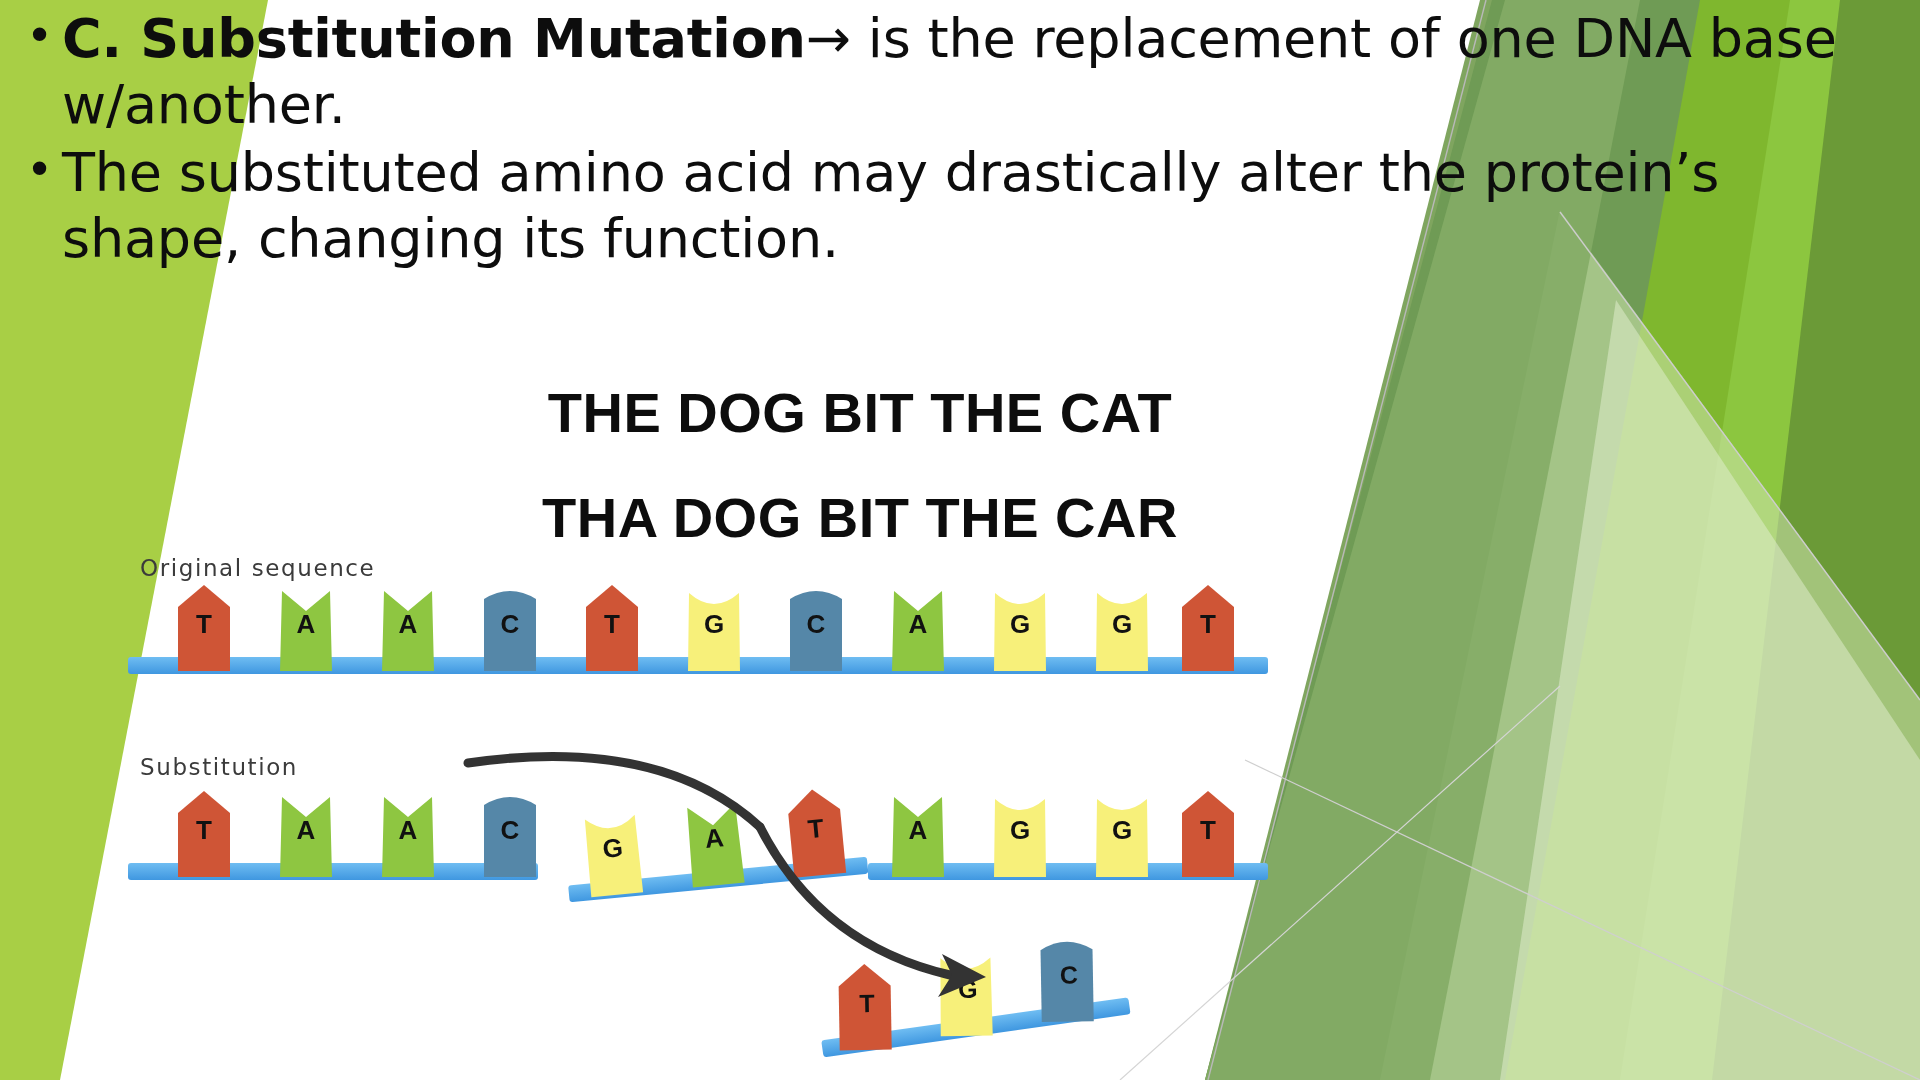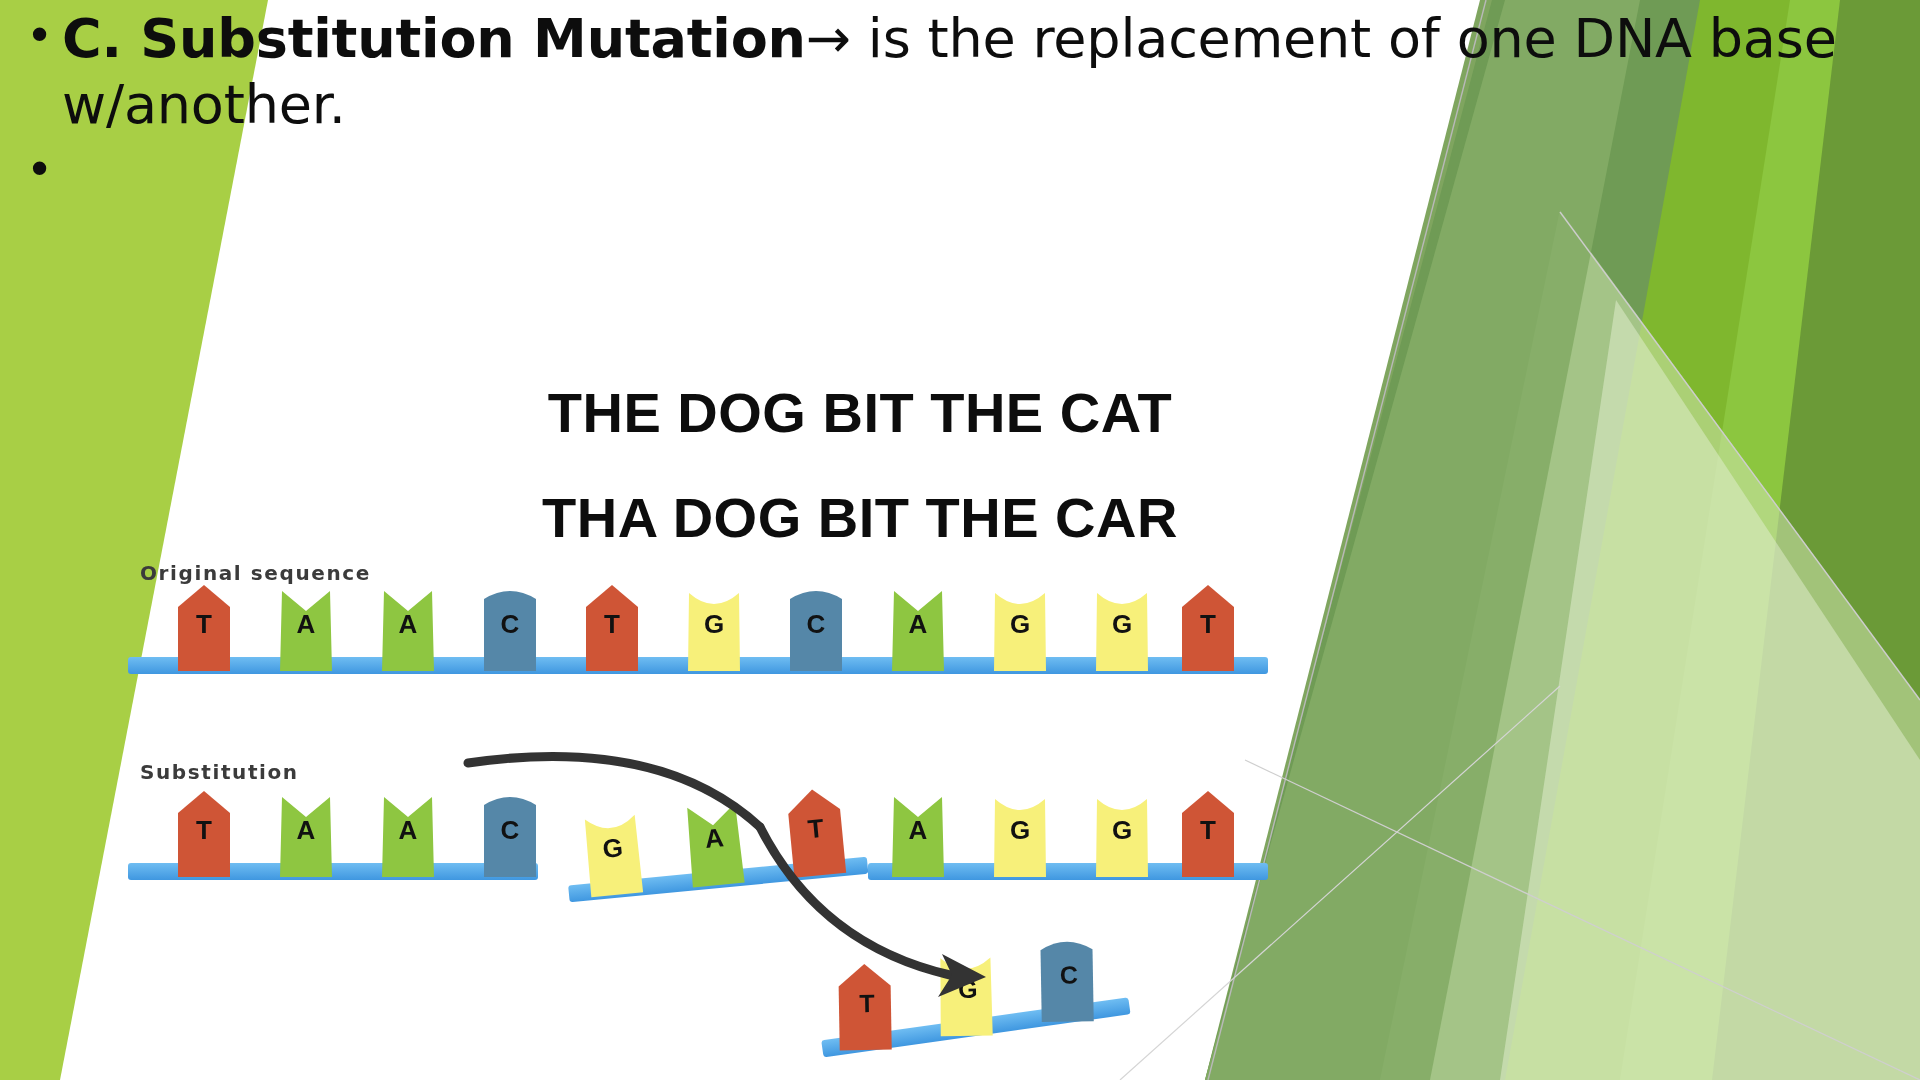--- a/index.html
+++ b/index.html
@@ -65,25 +65,24 @@
   #diagram {
     position: absolute;
     left: 120px;
     top: 545px;
     width: 1220px;
     height: 520px;
   }
   .seq-label {
     position: absolute;
     font-family: "DejaVu Sans", sans-serif;
-    font-weight: bold;
-    font-size: 20px;
+    font-weight: normal;
+    font-size: 23px;
     letter-spacing: 1.6px;
     color: #3b3b3b;
-    margin-top: 6px;
   }
   #label-original { left: 20px; top: 10px; }
   #label-substitution { left: 20px; top: 209px; }
 
   .base-letter {
     font-family: "Liberation Sans", sans-serif;
     font-size: 26px;
     font-weight: 600;
     fill: #111111;
     text-anchor: middle;
@@ -122,20 +121,21 @@
 
   <div class="body-text">
 
     <div class="bullet-row">
       <span class="bullet-dot">•</span>
       <span class="bold-lead">C. Substitution Mutation</span><span class="arrow-glyph">→</span><span> is the replacement of one DNA base w/another.</span>
     </div>
 
     <div class="bullet-row">
       <span class="bullet-dot">•</span>
+      <span>The substituted amino acid may drastically alter the protein’s shape, changing its function.</span>
     </div>
 
   </div>
 
   <div class="sentence line1">THE DOG BIT THE CAT</div>
   <div class="sentence line2">THA DOG BIT THE CAR</div>
 
   <div id="diagram">
 
     <div class="seq-label" id="label-original">Original sequence</div>

